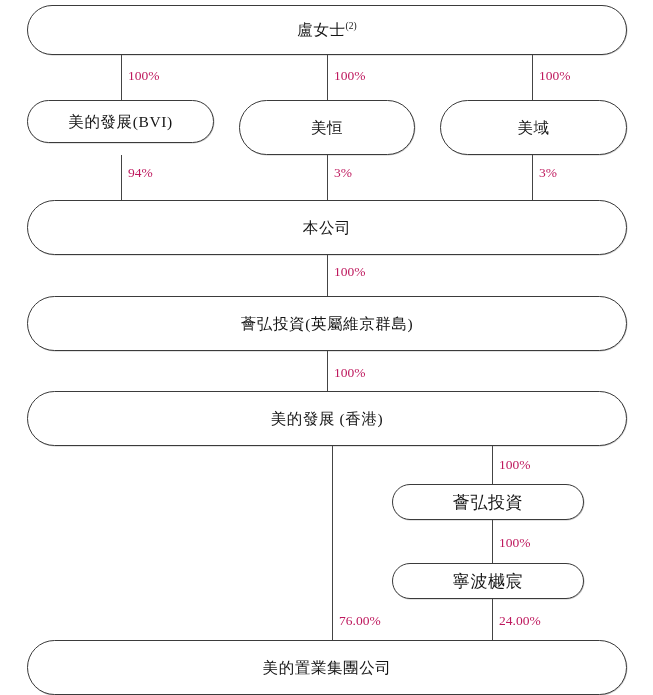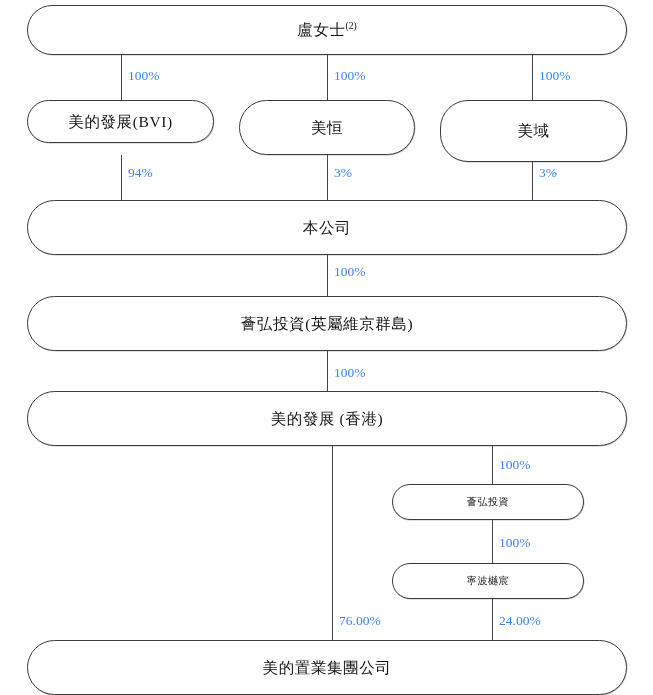--- a/index.html
+++ b/index.html
@@ -39,34 +39,34 @@
   }
   .node-label sup {
     font-size: 9.5px;
     vertical-align: super;
     letter-spacing: 0;
   }
   .small-node {
     border-radius: 22px;
   }
   .small-node .node-label {
-    font-size: 10px;
+    font-size: 17px;
   }
   .edge {
     position: absolute;
     width: 0;
     border-left: 1.3px solid #444444;
     z-index: 1;
   }
   .edge-label {
     position: absolute;
     font-size: 13.5px;
     line-height: 1;
     white-space: nowrap;
-    color: #3b82f6;
+    color: #be185d;
     z-index: 2;
     background: transparent;
     font-family: Liberation Serif, serif;
   }
 </style>
 </head>
 <body>
 
 <div id="chart-root">
     <div class="edge" style="left: 121px; top: 55px; height: 45px;"></div>
@@ -95,21 +95,21 @@
     <div class="edge-label" style="left: 499px; top: 614px;">24.00%</div>
     <div class="node" style="left: 27px; top: 5px; width: 600px; height: 50px; text-align: right;">
       <span class="node-label">盧女士<sup>(2)</sup></span>
     </div>
     <div class="node" style="left: 27px; top: 100px; width: 187px; height: 43px;">
       <span class="node-label">美的發展(BVI)</span>
     </div>
     <div class="node" style="left: 239px; top: 100px; width: 176px; height: 55px;">
       <span class="node-label">美恒</span>
     </div>
-    <div class="node" style="left: 440px; top: 100px; width: 187px; height: 62px;">
+    <div class="node" style="left: 440px; top: 100px; width: 187px; height: 55px;">
       <span class="node-label">美域</span>
     </div>
     <div class="node" style="left: 27px; top: 200px; width: 600px; height: 55px;">
       <span class="node-label">本公司</span>
     </div>
     <div class="node" style="left: 27px; top: 296px; width: 600px; height: 55px;">
       <span class="node-label">薈弘投資(英屬維京群島)</span>
     </div>
     <div class="node" style="left: 27px; top: 391px; width: 600px; height: 55px;">
       <span class="node-label">美的發展 (香港)</span>

